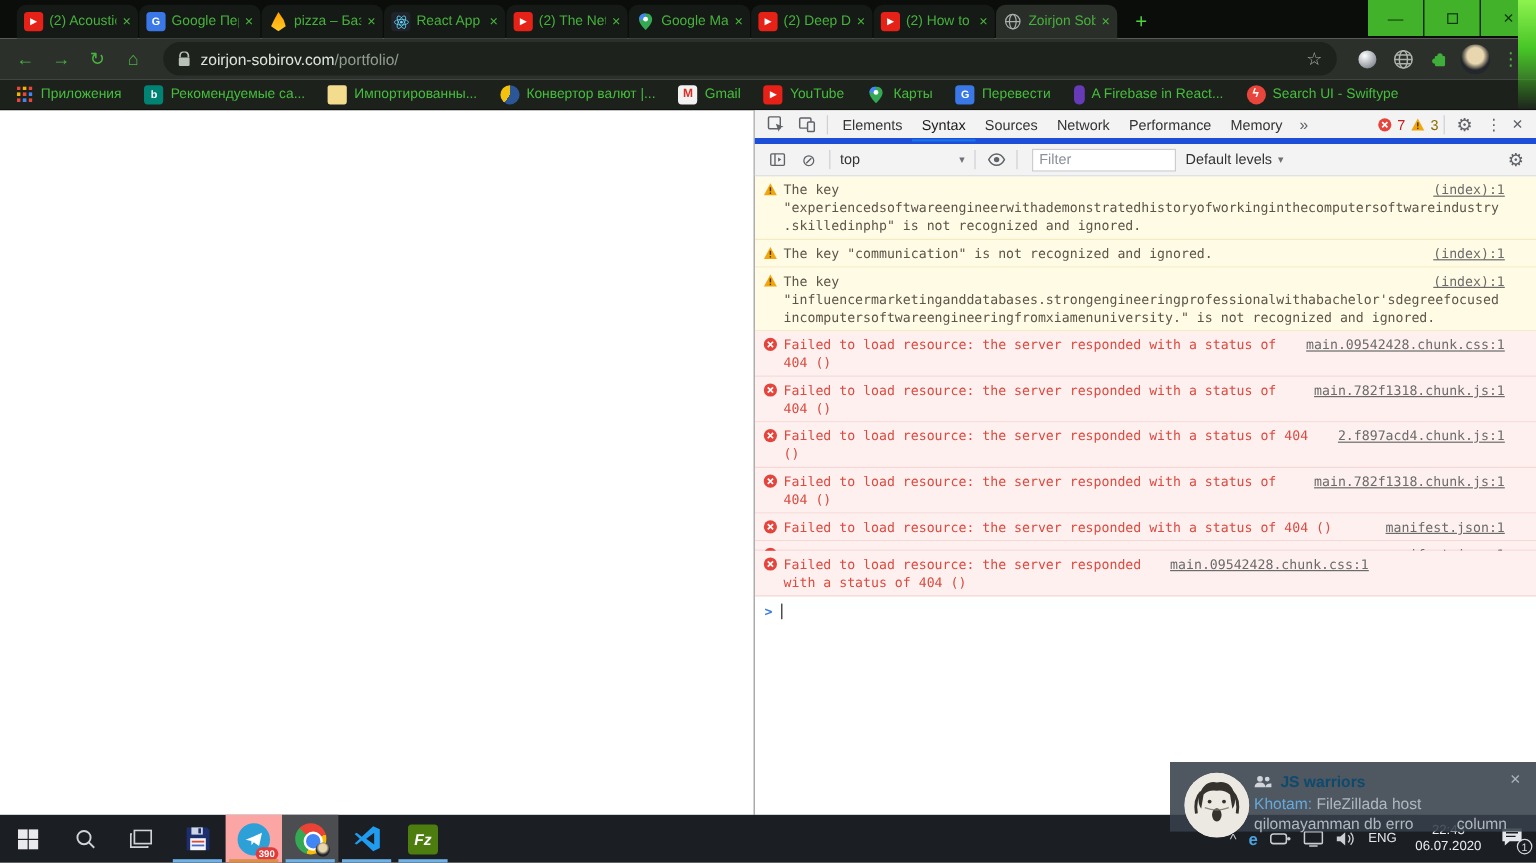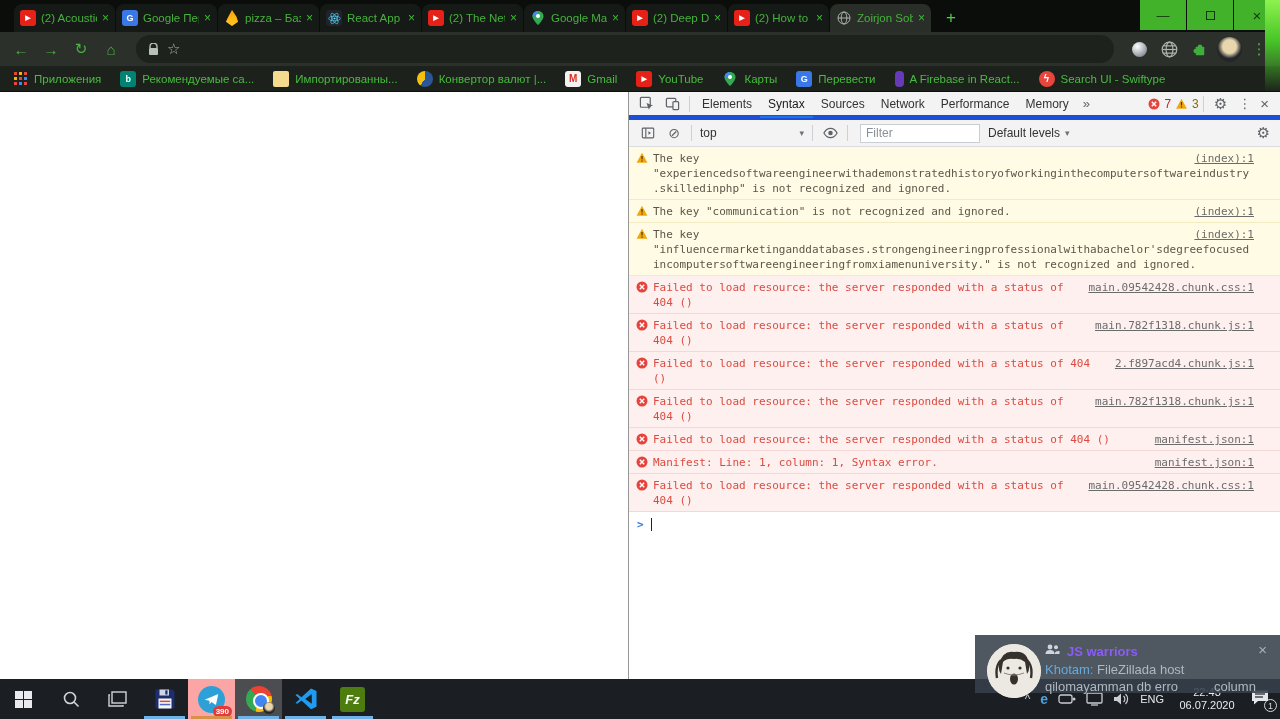--- a/index.html
+++ b/index.html
@@ -130,22 +130,22 @@
   .clock{ text-align:center; font-size:11px; line-height:13px; color:#e8ecef; width:66px; }
   .tray-bubble{ position:relative; width:22px; height:20px; }
   .bubble-badge{ position:absolute; right:-5px; bottom:-3px; width:13px; height:13px; border-radius:50%;
       border:1px solid #d5d9dd; color:#d5d9dd; font-size:9px; display:flex; align-items:center; justify-content:center; }
 
   
   .notif{ position:absolute; top:635px; left:975px; right:0; height:58px; background:rgba(55,64,75,0.88);
           z-index:10; }
   .notif-ava{ position:absolute; left:12px; top:9px; width:54px; height:54px; border-radius:50%;
           overflow:hidden; background:#ece9e2; }
-  .notif-title{ position:absolute; left:70px; top:9px; display:flex; gap:7px;
-          font-size:13px; font-weight:bold; color:#8b5cf6; }
+  .notif-title{ position:absolute; left:70px; top:9px; display:flex; align-items:center; gap:7px;
+          font-size:13px; font-weight:bold; color:#0c4a6e; }
   .notif-l1{ position:absolute; left:70px; top:27px; font-size:13px; color:#b0b7bf; white-space:nowrap; }
   .notif-sender{ color:#64aadd; }
   .notif-l2{ position:absolute; left:70px; top:44px; font-size:13px; color:#b0b7bf; white-space:nowrap; }
   .notif-l2 .gap{ display:inline-block; width:36px; }
   .notif-x{ position:absolute; right:13px; top:6px; color:#a9b1b9; font-size:15px; }
 </style>
 </head>
 <body>
 
 <div id="screen">
@@ -234,20 +234,21 @@
   <div class="toolbar">
     <div class="nav-ico">←</div>
     <div class="nav-ico">→</div>
     <div class="nav-ico">↻</div>
     <div class="nav-ico">⌂</div>
     <div class="urlbar">
       <svg width="11" height="13" viewBox="0 0 11 13">
           <path d="M2 5 V3.5 A3.5 3.5 0 0 1 9 3.5 V5" fill="none" stroke="#b8c1b7" stroke-width="1.4"></path>
           <rect x="1" y="5" width="9" height="7" rx="1" fill="#b8c1b7"></rect>
         </svg>
+      <div class="url-text"><span class="url-domain">zoirjon-sobirov.com</span><span class="url-path">/portfolio/</span></div>
       <span class="star">☆</span>
     </div>
     <div class="ext">
         <span class="sphere"></span>
       </div>
     <div class="ext">
       <svg width="17" height="17" viewBox="0 0 14 14">
           <g fill="none" stroke="#aeb3ae" stroke-width="1">
             <circle cx="7" cy="7" r="6"></circle>
             <ellipse cx="7" cy="7" rx="2.8" ry="6"></ellipse>
@@ -475,21 +476,20 @@
           </svg>
         <span class="src">manifest.json:1</span>
         <span class="txt">Failed to load resource: the server responded with a status of 404 ()</span>
       </div>
       <div class="msg err">
         <svg class="msg-ico" viewBox="0 0 12 12">
             <circle cx="6" cy="6" r="5.5" fill="#e5443c"></circle>
             <path d="M3.8 3.8 L8.2 8.2 M8.2 3.8 L3.8 8.2" stroke="#fff" stroke-width="1.4"></path>
           </svg>
         <span class="src">manifest.json:1</span>
-        <span class="txt">Manifest: Line: 1, column: 1, Syntax error.</span>
       </div>
       <div class="msg err">
         <svg class="msg-ico" viewBox="0 0 12 12">
             <circle cx="6" cy="6" r="5.5" fill="#e5443c"></circle>
             <path d="M3.8 3.8 L8.2 8.2 M8.2 3.8 L3.8 8.2" stroke="#fff" stroke-width="1.4"></path>
           </svg>
         <span class="src">main.09542428.chunk.css:1</span>
         <span class="txt">Failed to load resource: the server responded with a status of 404 ()</span>
       </div>
       <div class="prompt-row">

